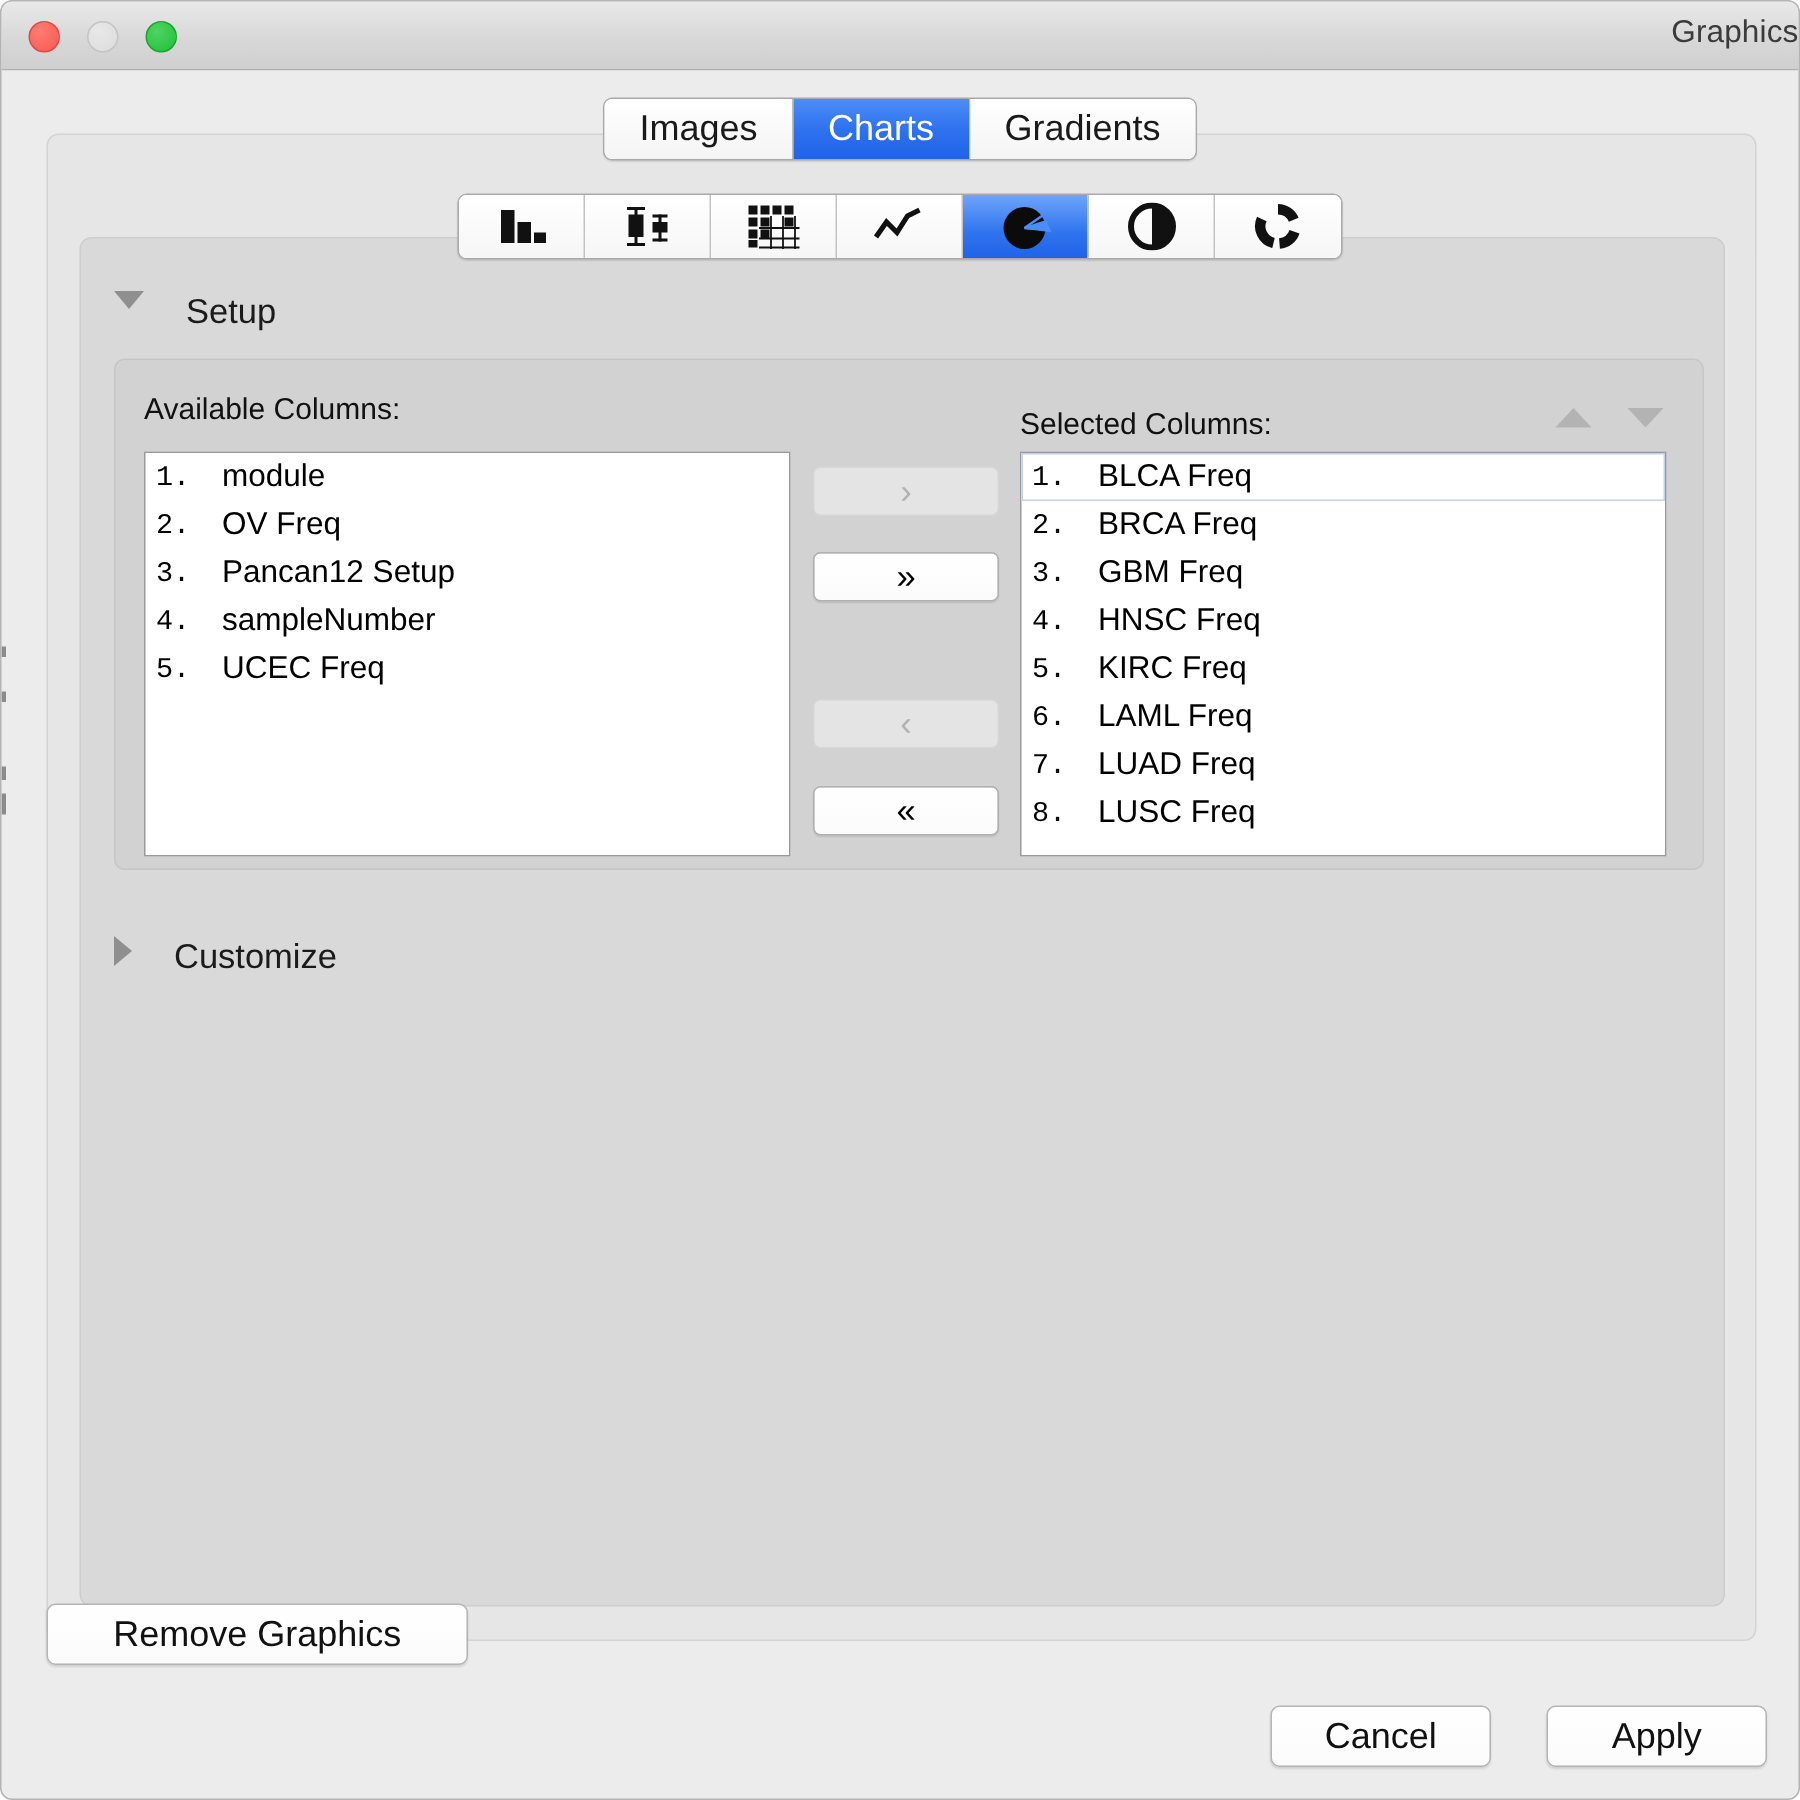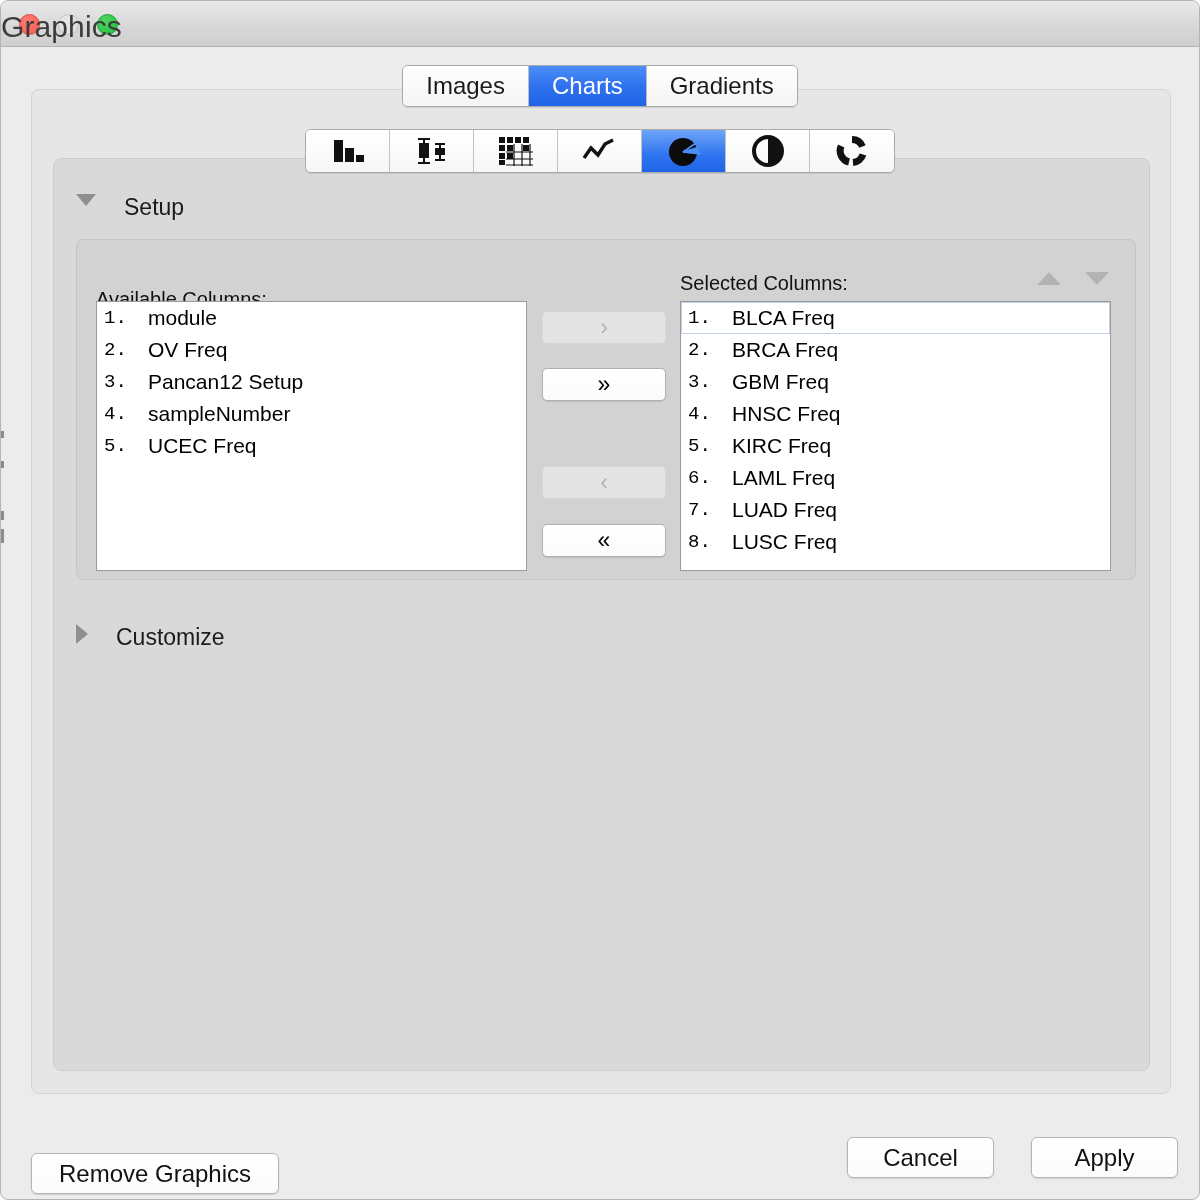--- a/index.html
+++ b/index.html
@@ -28,22 +28,22 @@
     position: relative;
     height: 46px;
     background: linear-gradient(to bottom, #e9e9e9 0%, #d8d8d8 55%, #cfcfcf 100%);
     border-bottom: 1px solid #b0b0b0;
     border-top-left-radius: 7px;
     border-top-right-radius: 7px;
   }
   #title {
     position: absolute;
     left: 0; right: 0; top: 9px;
-    text-align: left;
-    font-size: 30px;
+    text-align: right;
+    font-size: 21px;
     color: #3b3b3b;
     letter-spacing: 0.1px;
   }
   .traffic {
     position: absolute;
     top: 13px;
     width: 21px; height: 21px;
     border-radius: 50%;
   }
   #btn-close    { left: 18px;  background: radial-gradient(circle at 35% 30%, #ff7b72, #f85a50); border: 1px solid #e0493f; }
@@ -162,21 +162,21 @@
     border: 1px solid #c6c6c6;
     border-radius: 7px;
   }
 
   .col-label {
     position: absolute;
     font-size: 20px;
     color: #111;
     white-space: nowrap;
   }
-  #label-available { left: 95px; top: 287px; }
+  #label-available { left: 95px; top: 261px; }
   #label-selected  { left: 679px; top: 271px; }
 
   
   .sortbtn {
     position: absolute;
     width: 0; height: 0;
     cursor: default;
   }
   #sort-up {
     left: 1036px; top: 271px;
@@ -259,21 +259,21 @@
     background: linear-gradient(to bottom, #ffffff, #fbfbfb);
     border: 1px solid #b4b4b4;
     box-shadow: 0 1px 1.5px rgba(0,0,0,0.12);
     display: flex;
     align-items: center;
     justify-content: center;
     font-size: 24px;
     color: #111;
     cursor: default;
   }
-  #btn-remove { left: 30px;  top: 1152px; width: 248px; }
+  #btn-remove { left: 30px;  top: 1068px; width: 281px; }
   #btn-cancel { left: 846px; top: 1136px; width: 147px; }
   #btn-apply  { left: 1030px;top: 1136px; width: 147px; }
 
   
   .edge-mark {
     position: absolute;
     left: 0;
     width: 3px;
     background: #8b8b8b;
   }

